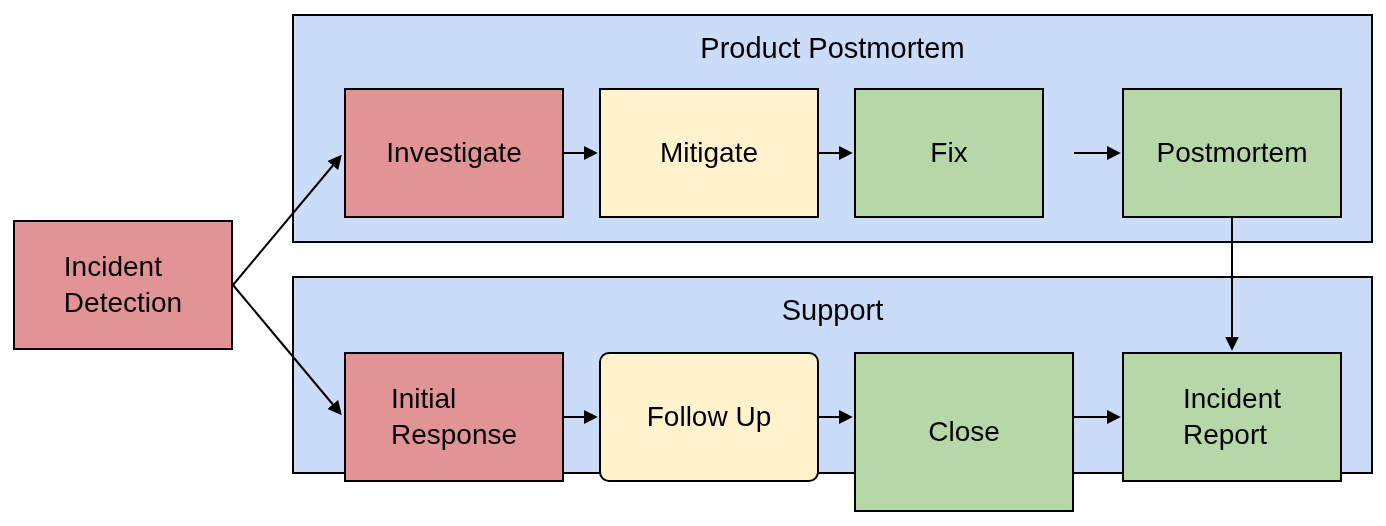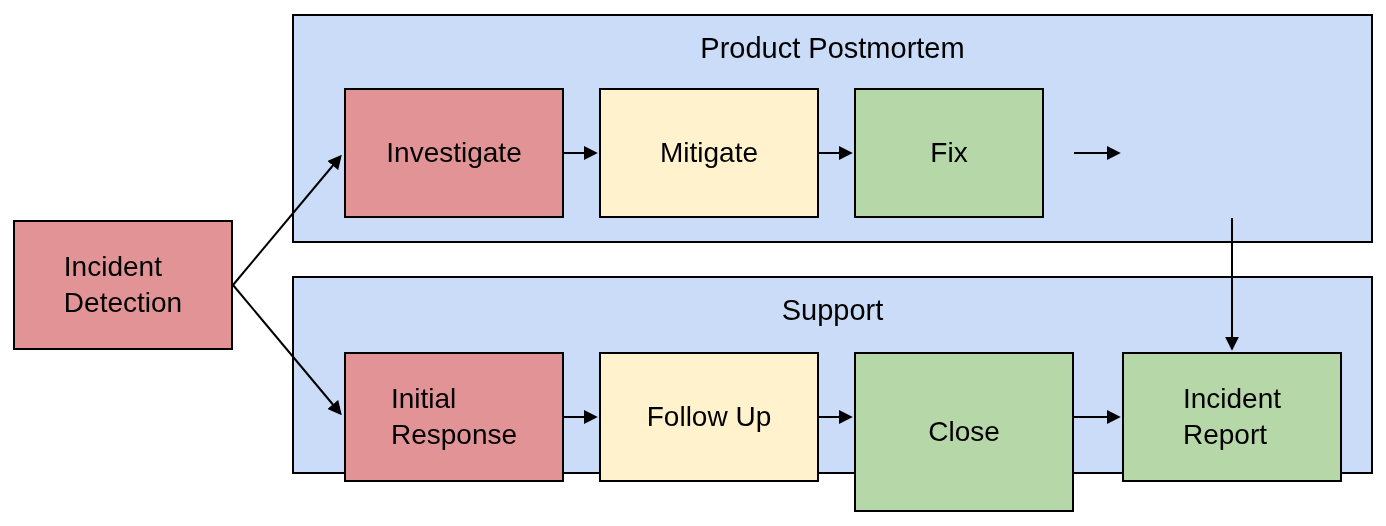--- a/index.html
+++ b/index.html
@@ -69,24 +69,25 @@
   <div class="group" style="left: 292px; top: 276px; width: 1081px; height: 198px; background-color: rgb(203, 220, 248);">
     <div class="group-title">Support</div>
   </div>
 
   <div class="node" style="left: 13px; top: 220px; width: 220px; height: 130px; background-color: rgb(226, 147, 150);">Incident
 Detection</div>
 
   <div class="node" style="left: 344px; top: 88px; width: 220px; height: 130px; background-color: rgb(226, 147, 150);">Investigate</div>
   <div class="node" style="left: 599px; top: 88px; width: 220px; height: 130px; background-color: rgb(255, 242, 204);">Mitigate</div>
   <div class="node" style="left: 854px; top: 88px; width: 190px; height: 130px; background-color: rgb(182, 215, 168);">Fix</div>
+  <div class="node" style="left: 1122px; top: 88px; width: 220px; height: 130px; background-color: rgb(182, 215, 168);">Postmortem</div>
 
   <div class="node" style="left: 344px; top: 352px; width: 220px; height: 130px; background-color: rgb(226, 147, 150);">Initial
 Response</div>
-  <div class="node" style="left: 599px; top: 352px; width: 220px; height: 130px; background-color: rgb(255, 242, 204);">Follow Up</div>
+  <div class="node" style="left: 599px; top: 352px; width: 220px; height: 130px; background-color: rgb(255, 242, 204); border-radius: 10px;">Follow Up</div>
   <div class="node" style="left: 854px; top: 352px; width: 220px; height: 160px; background-color: rgb(182, 215, 168);">Close</div>
   <div class="node" style="left: 1122px; top: 352px; width: 220px; height: 130px; background-color: rgb(182, 215, 168);">Incident
 Report</div>
 
   <svg class="arrows" viewBox="0 0 1386 526" xmlns="http://www.w3.org/2000/svg">
     <defs>
       <marker id="arrowhead" viewBox="0 0 10 10" refX="8" refY="5" markerWidth="7" markerHeight="7" orient="auto-start-reverse">
         <path d="M 0 0 L 10 5 L 0 10 z" fill="#000000"></path>
       </marker>
     </defs>

